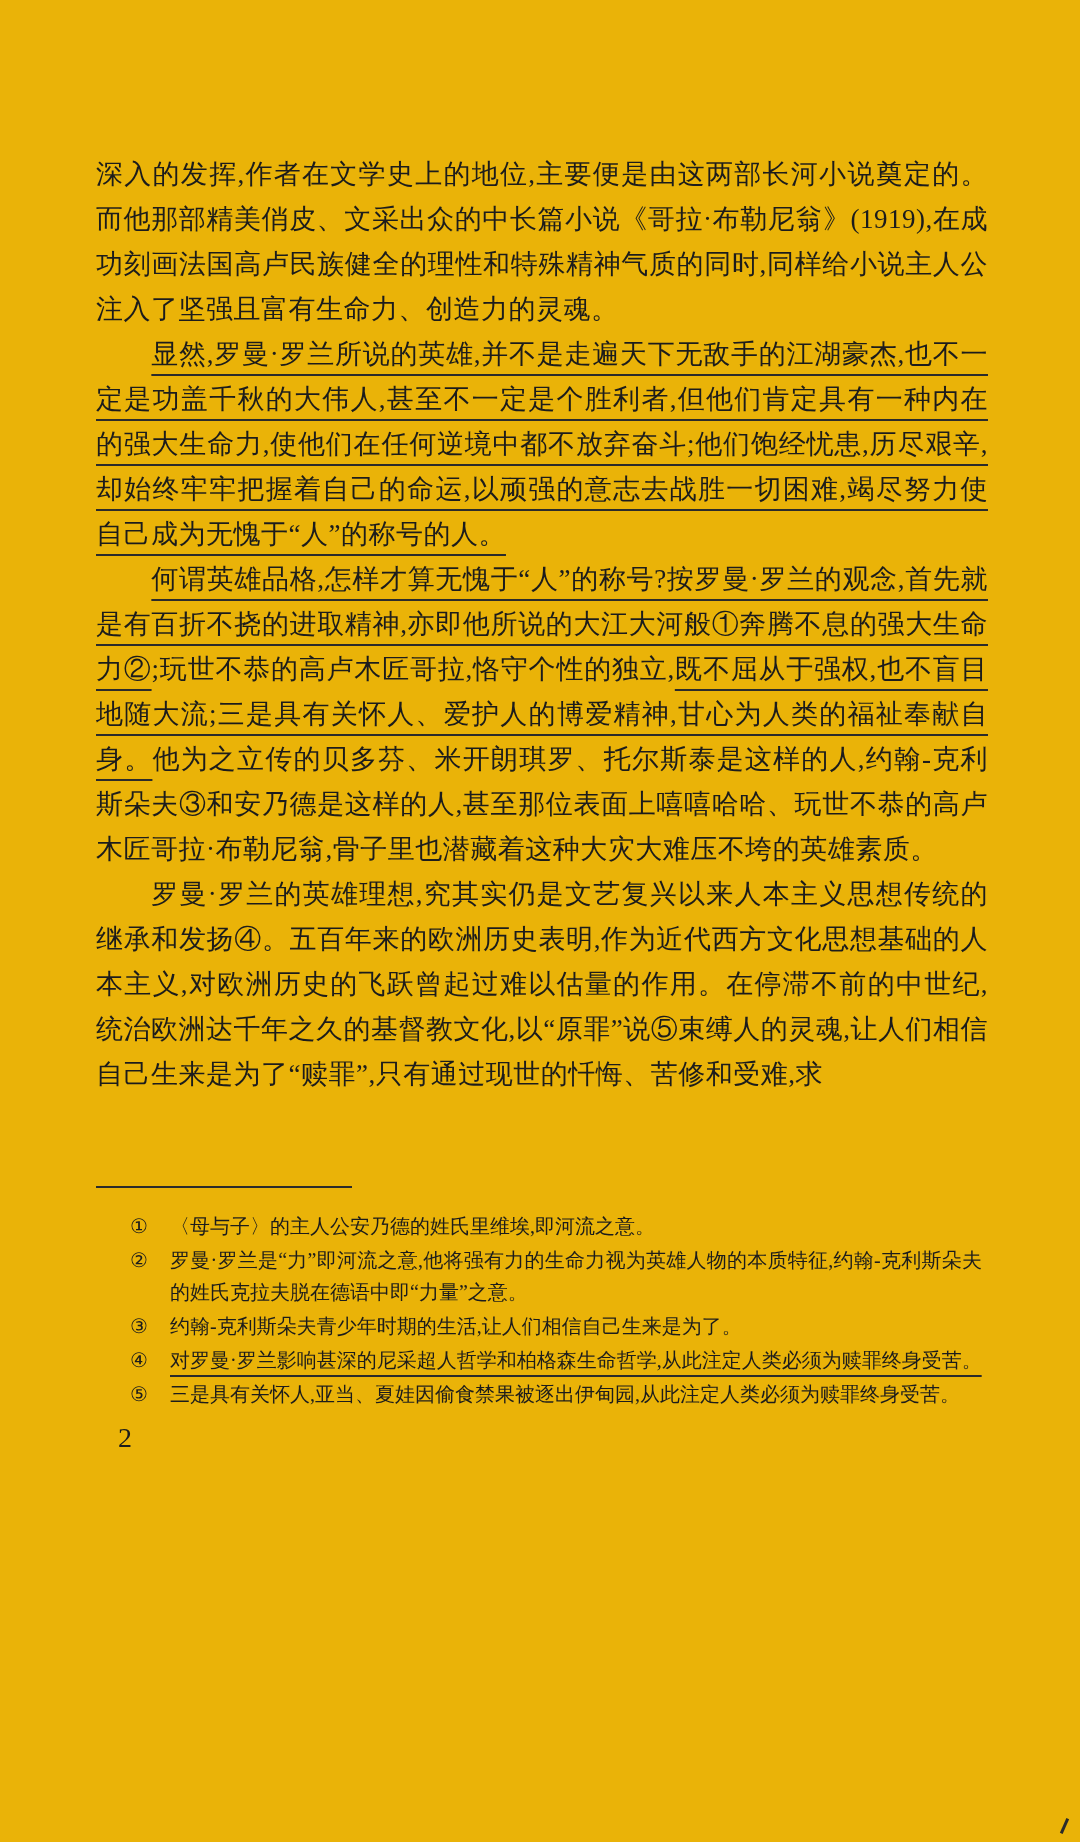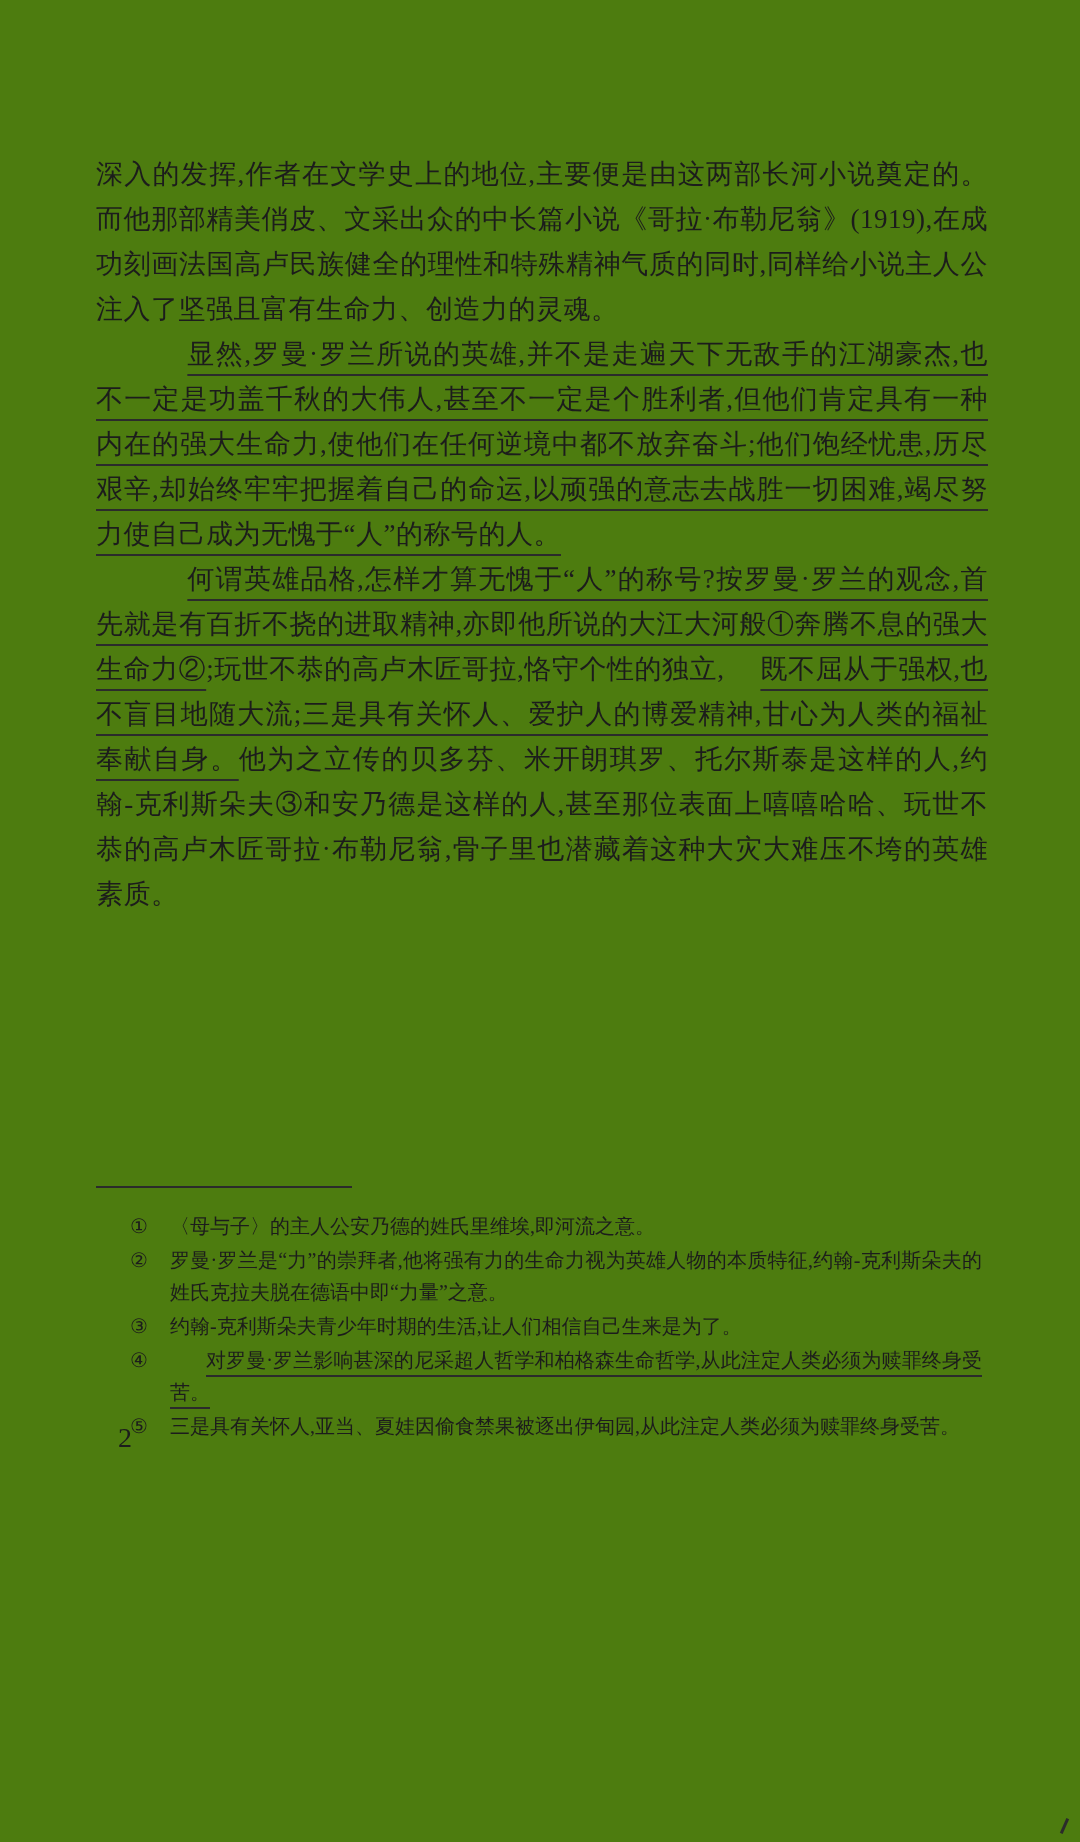--- a/index.html
+++ b/index.html
@@ -5,21 +5,21 @@
   html, body {
     margin: 0;
     padding: 0;
     background: #f4f4f2;
   }
   .page {
     position: relative;
     width: 1080px;
     height: 1842px;
     margin: 0 auto;
-    background: #4d7c0f;
+    background: #eab308;
     color: #1c1c1c;
     font-family: "Liberation Serif", "DejaVu Serif", serif;
     overflow: hidden;
   }
   .main-text {
     position: absolute;
     left: 96px;
     top: 152px;
     width: 892px;
     font-size: 27px;
@@ -35,21 +35,20 @@
     text-indent: 2.05em;
   }
   .seg {
     text-decoration: none;
   }
   .seg.underlined {
     text-decoration: underline;
     text-decoration-thickness: 2px;
     text-underline-offset: 11px;
     text-decoration-color: #2b2b2b;
-    margin-left: 36px;
   }
   .footnote-rule {
     position: absolute;
     left: 96px;
     top: 1186px;
     width: 256px;
     height: 0;
     border-top: 2px solid #2b2b2b;
   }
   .footnotes {
@@ -95,32 +94,33 @@
 </style>
 </head>
 <body>
 
 <div class="page">
 
   <main class="main-text" id="paragraphs">
       <p class="para"><span class="seg">深入的发挥,作者在文学史上的地位,主要便是由这两部长河小说奠定的。而他那部精美俏皮、文采出众的中长篇小说《哥拉·布勒尼翁》(1919),在成功刻画法国高卢民族健全的理性和特殊精神气质的同时,同样给小说主人公注入了坚强且富有生命力、创造力的灵魂。</span></p>
       <p class="para indent"><span class="seg underlined">显然,罗曼·罗兰所说的英雄,并不是走遍天下无敌手的江湖豪杰,也不一定是功盖千秋的大伟人,甚至不一定是个胜利者,但他们肯定具有一种内在的强大生命力,使他们在任何逆境中都不放弃奋斗;他们饱经忧患,历尽艰辛,却始终牢牢把握着自己的命运,以顽强的意志去战胜一切困难,竭尽努力使自己成为无愧于“人”的称号的人。</span></p>
       <p class="para indent"><span class="seg underlined">何谓英雄品格,怎样才算无愧于“人”的称号?按罗曼·罗兰的观念,首先就是有百折不挠的进取精神,亦即他所说的大江大河般①奔腾不息的强大生命力②</span><span class="seg">;玩世不恭的高卢木匠哥拉,恪守个性的独立,</span><span class="seg underlined">既不屈从于强权,也不盲目地随大流;三是具有关怀人、爱护人的博爱精神,甘心为人类的福祉奉献自身。</span><span class="seg">他为之立传的贝多芬、米开朗琪罗、托尔斯泰是这样的人,约翰-克利斯朵夫③和安乃德是这样的人,甚至那位表面上嘻嘻哈哈、玩世不恭的高卢木匠哥拉·布勒尼翁,骨子里也潜藏着这种大灾大难压不垮的英雄素质。</span></p>
+      <p class="para indent"><span class="seg">罗曼·罗兰的英雄理想,究其实仍是文艺复兴以来人本主义思想传统的继承和发扬④。五百年来的欧洲历史表明,作为近代西方文化思想基础的人本主义,对欧洲历史的飞跃曾起过难以估量的作用。在停滞不前的中世纪,统治欧洲达千年之久的基督教文化,以“原罪”说⑤束缚人的灵魂,让人们相信自己生来是为了“赎罪”,只有通过现世的忏悔、苦修和受难,求</span></p>
     </main>
 
   <div class="footnote-rule"></div>
 
   <section class="footnotes" id="footnotes">
       <div class="footnote">
         <span class="marker">①</span>
         <span class="fn-text"><span class="seg">〈母与子〉的主人公安乃德的姓氏里维埃,即河流之意。</span></span>
       </div>
       <div class="footnote">
         <span class="marker">②</span>
-        <span class="fn-text"><span class="seg">罗曼·罗兰是“力”的崇拜者,他将强有力的生命力视为英雄人物的本质特征,约翰-克利斯朵夫的姓氏克拉夫脱在德语中即“力量”之意。</span></span>
+        <span class="fn-text"><span class="seg">罗曼·罗兰是“力”即河流之意,他将强有力的生命力视为英雄人物的本质特征,约翰-克利斯朵夫的姓氏克拉夫脱在德语中即“力量”之意。</span></span>
       </div>
       <div class="footnote">
         <span class="marker">③</span>
         <span class="fn-text"><span class="seg">约翰-克利斯朵夫青少年时期的生活,让人们相信自己生来是为了。</span></span>
       </div>
       <div class="footnote">
         <span class="marker">④</span>
         <span class="fn-text"><span class="seg underlined">对罗曼·罗兰影响甚深的尼采超人哲学和柏格森生命哲学,从此注定人类必须为赎罪终身受苦。</span></span>
       </div>
       <div class="footnote">

